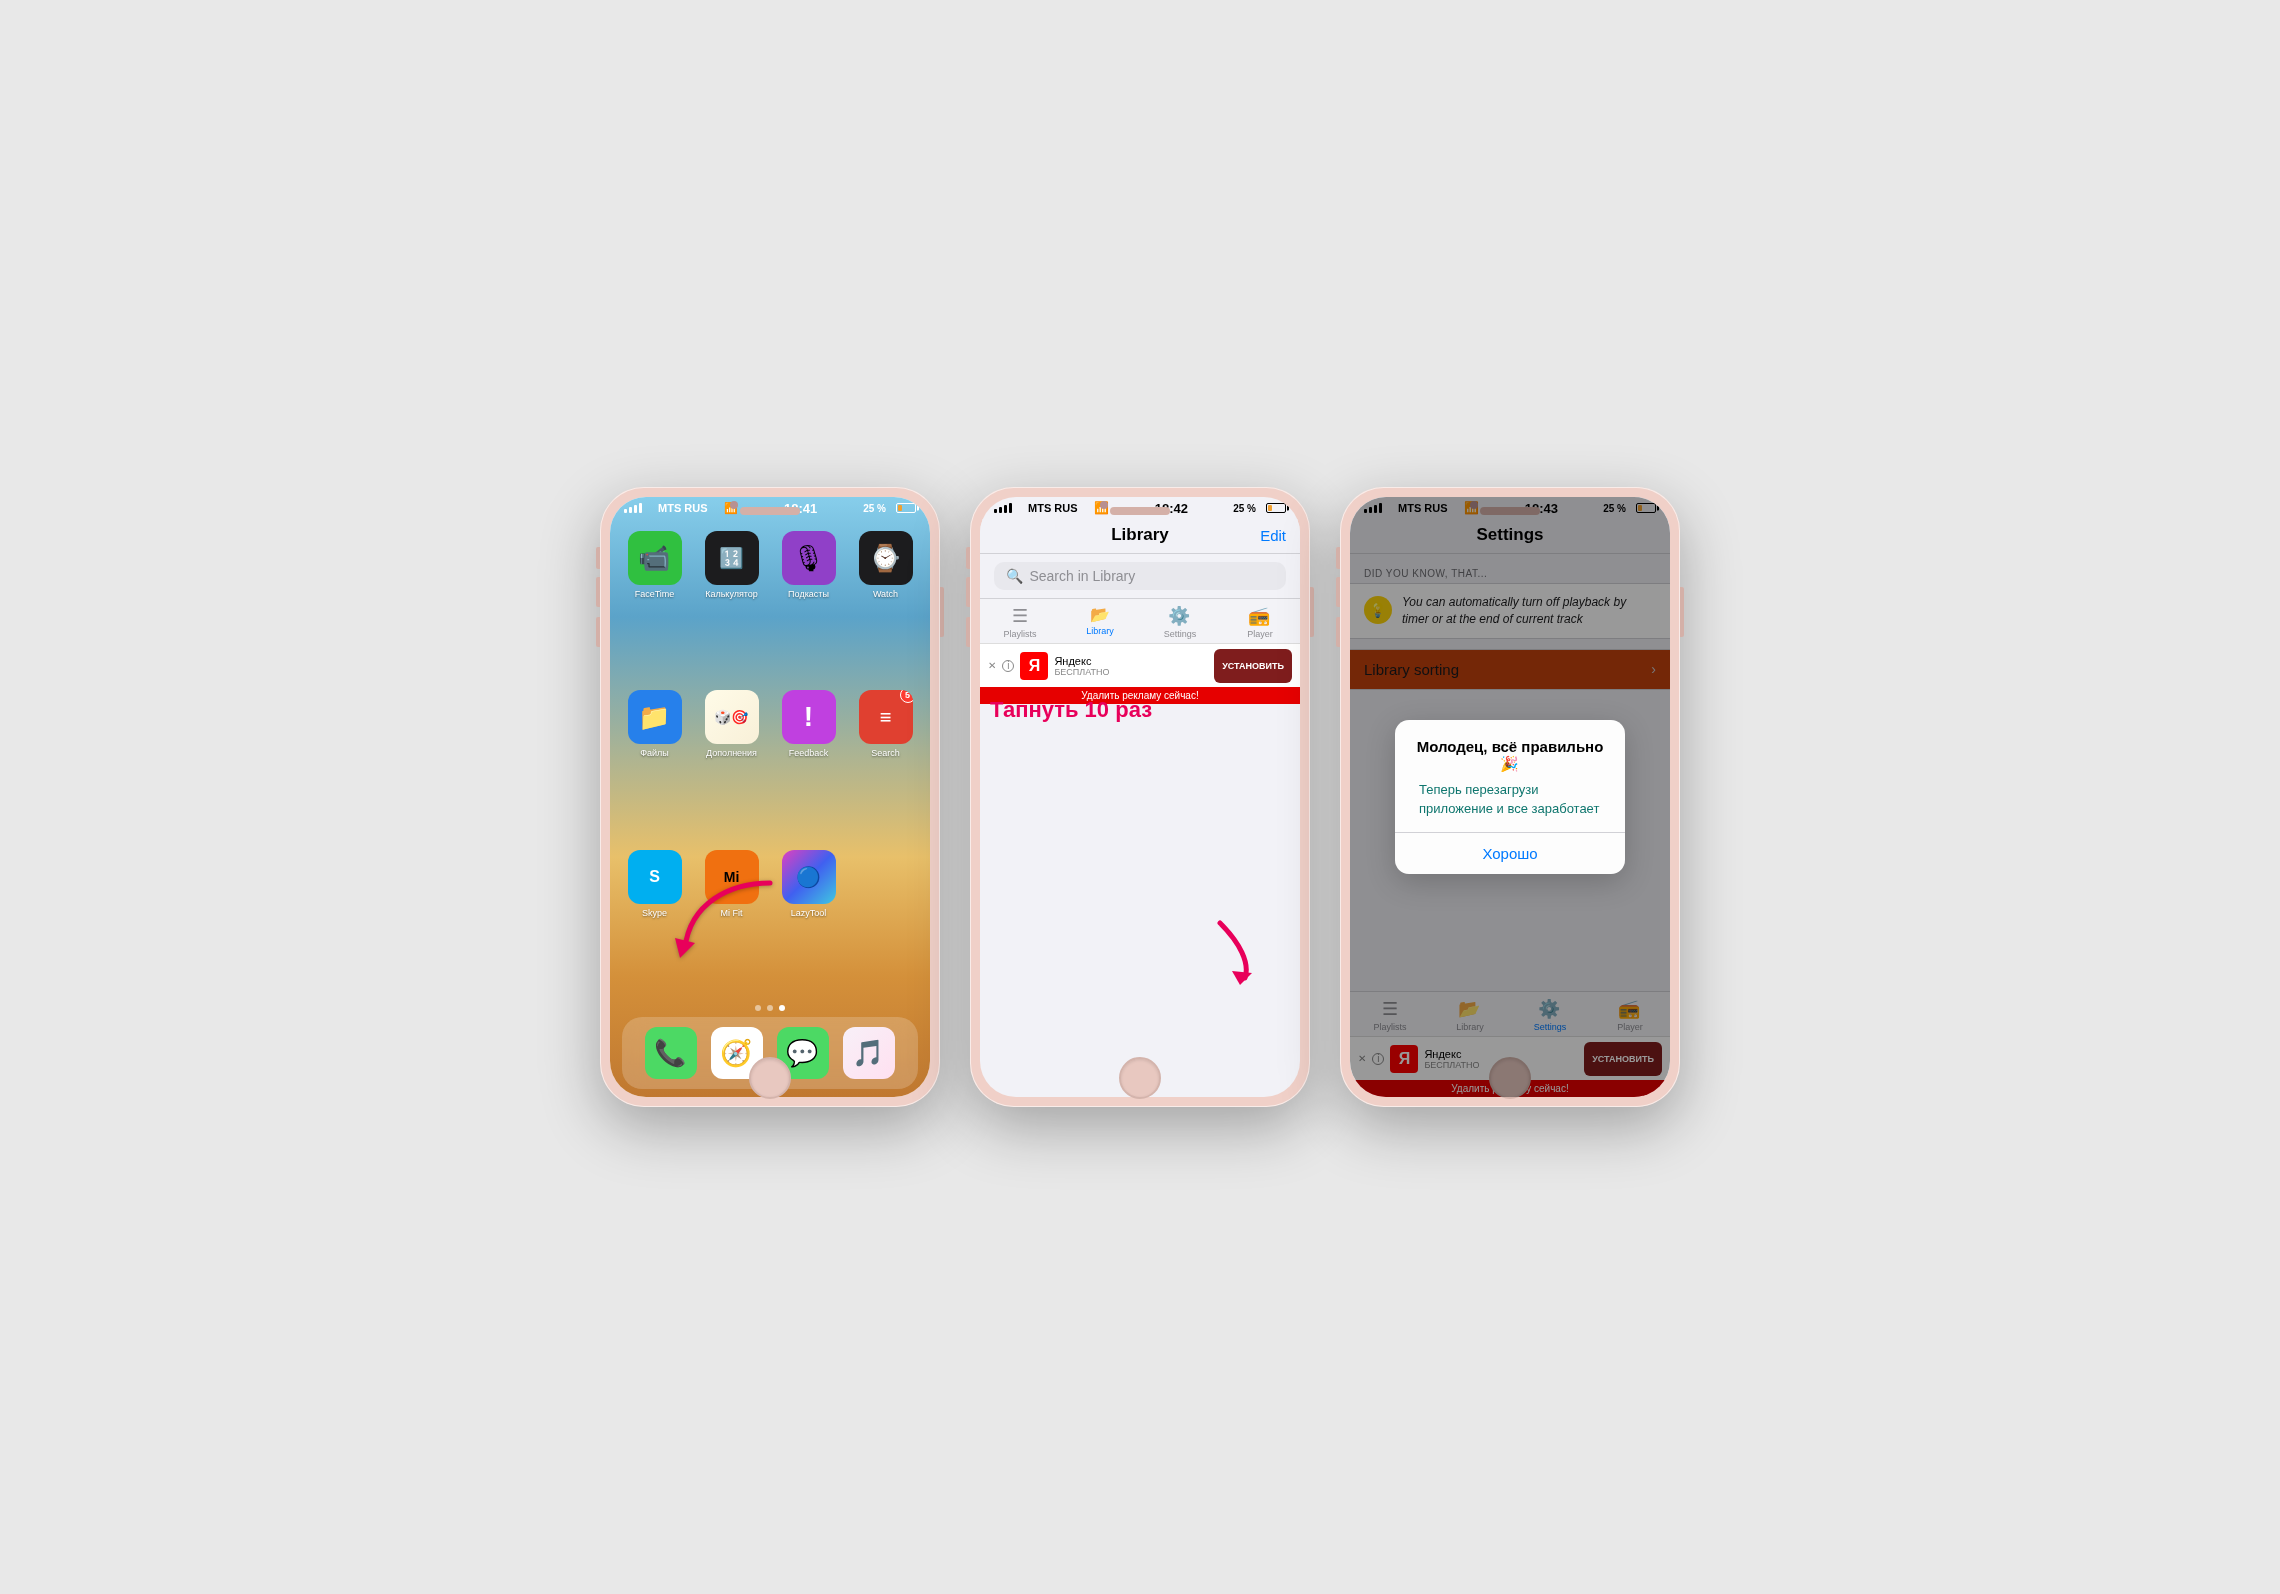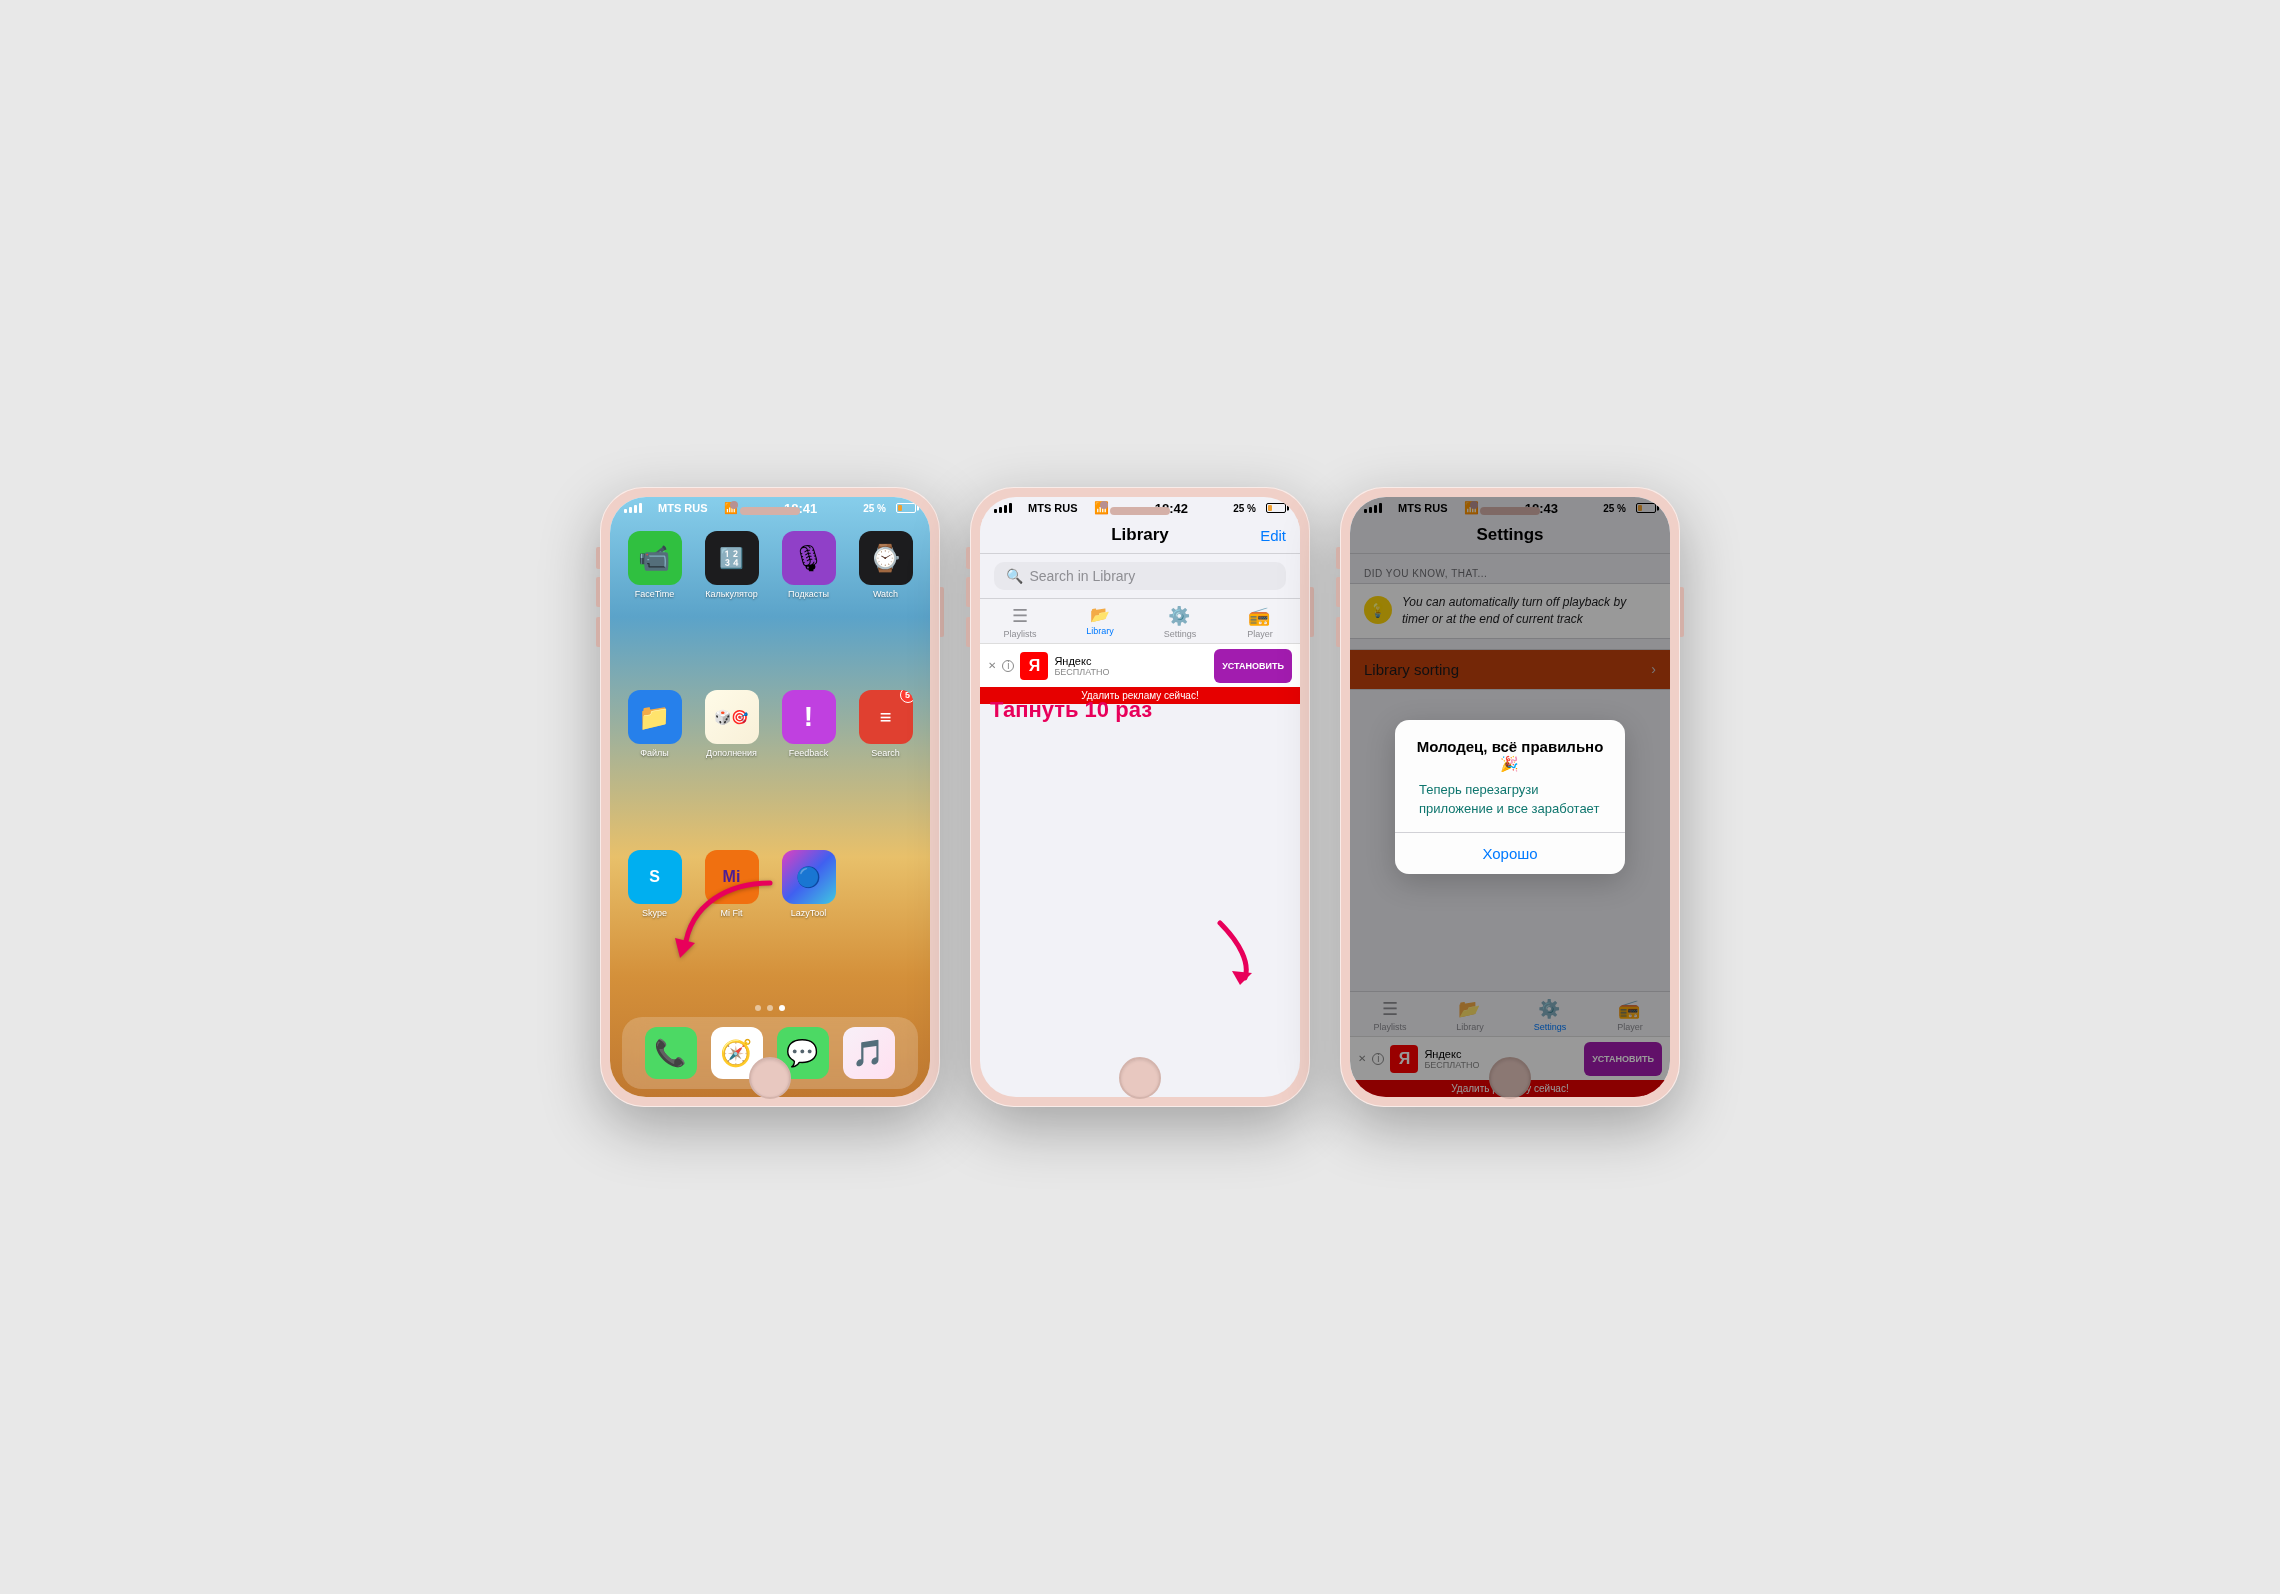--- a/index.html
+++ b/index.html
@@ -364,21 +364,21 @@
       width: 28px; height: 28px;
       background: #ff0000;
       border-radius: 4px;
       display: flex; align-items: center; justify-content: center;
       color: #fff; font-weight: 900; font-size: 16px;
     }
     .ad-text { flex: 1; }
     .ad-title { font-size: 11px; font-weight: 500; }
     .ad-sub { font-size: 9px; color: #888; }
     .install-btn {
-      background: #a21caf;
+      background: #7f1d1d;
       color: #fff;
       border-radius: 6px;
       padding: 12px 8px;
       font-size: 9px;
       font-weight: 600;
     }
     .remove-ad-bar {
       background: #e60000;
       color: #fff;
       text-align: center;
@@ -576,21 +576,21 @@
             <div class="badge">5</div>
           </div>
           <span class="app-label">Search</span>
         </div>
 
         <div class="app-icon">
           <div class="app-icon-img skype" style="color:#fff;font-weight:700;font-size:16px;">S</div>
           <span class="app-label">Skype</span>
         </div>
         <div class="app-icon">
-          <div class="app-icon-img mifit" style="color:#4c1d95;font-weight:900;font-size:16px;">Mi</div>
+          <div class="app-icon-img mifit" style="color:#000000;font-weight:900;font-size:14px;">Mi</div>
           <span class="app-label">Mi Fit</span>
         </div>
         <div class="app-icon">
           <div class="app-icon-img lazytool">
             <span style="font-size:20px;">🔵</span>
           </div>
           <span class="app-label">LazyTool</span>
         </div>
       </div>
 

